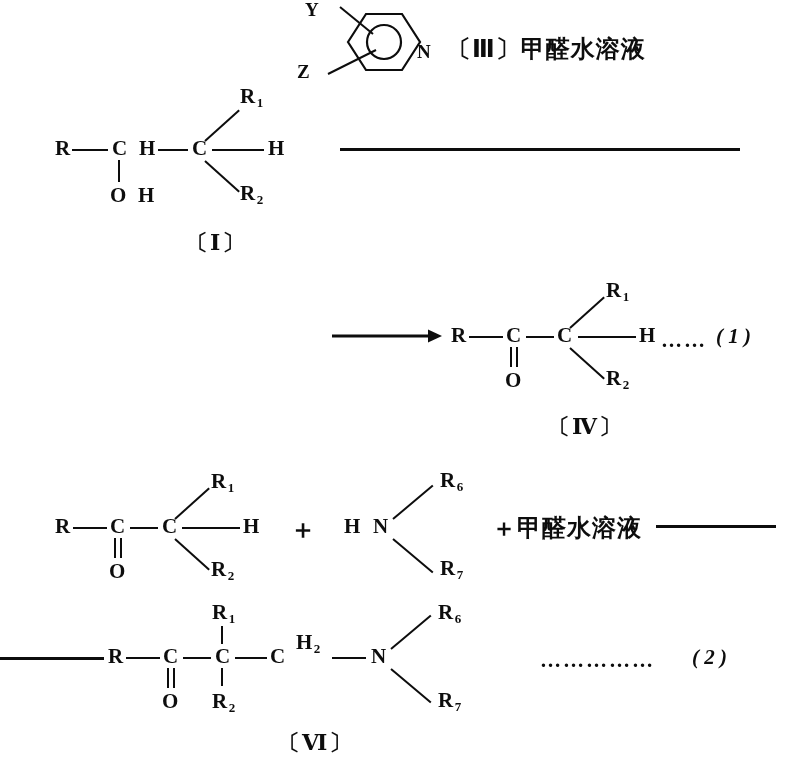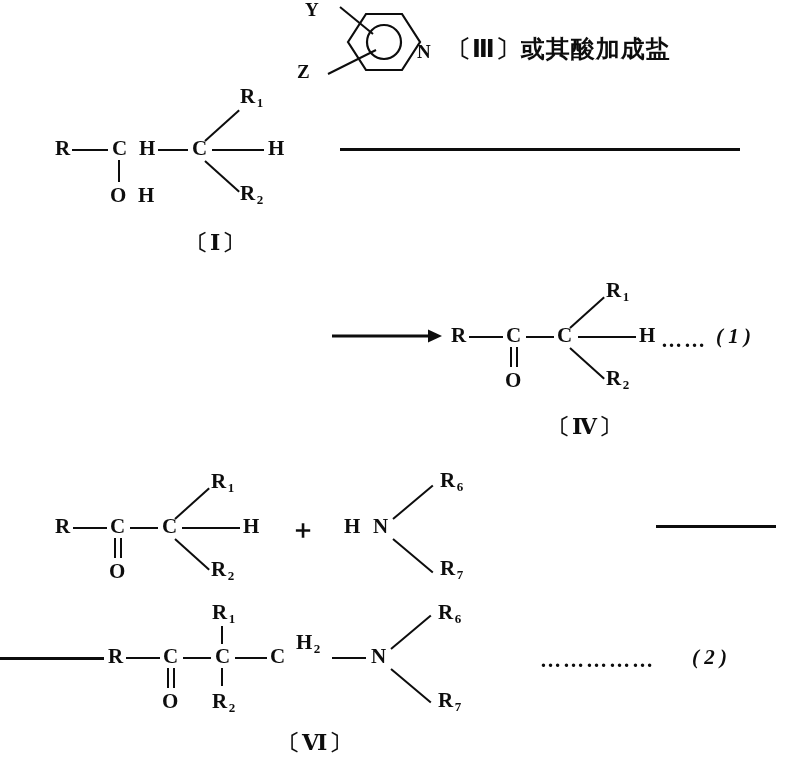--- a/index.html
+++ b/index.html
@@ -108,21 +108,21 @@
       <polygon points="30,40 48,12 84,12 102,40 84,68 48,68" fill="none" stroke="#0d0d0d" stroke-width="2.2"></polygon>
       <circle cx="66" cy="40" r="17" fill="none" stroke="#0d0d0d" stroke-width="2.2"></circle>
       <line x1="22" y1="5" x2="55" y2="32" stroke="#0d0d0d" stroke-width="2"></line>
       <line x1="10" y1="72" x2="58" y2="48" stroke="#0d0d0d" stroke-width="2"></line>
     </svg>
   </div>
   <div class="atom small" style="left:305px; top:0px;">Y</div>
   <div class="atom small" style="left:297px; top:62px;">Z</div>
   <div class="atom small" style="left:417px; top:42px;">N</div>
 
-  <div class="cjk" style="left:447px; top:33px;">〔Ⅲ〕或其酸加成盐</div>
+  <div class="cjk" style="left:447px; top:33px;">〔Ⅲ〕甲醛水溶液</div>
 
   <div class="atom" style="left:55px; top:138px;">R</div>
   <div class="atom" style="left:112px; top:138px;">C</div>
   <div class="atom" style="left:139px; top:138px;">H</div>
   <div class="atom" style="left:192px; top:138px;">C</div>
   <div class="atom" style="left:268px; top:138px;">H</div>
 
   <div class="bond" style="left:72px; top:149px; width:36px;"></div>
   <div class="bond" style="left:158px; top:149px; width:30px;"></div>
   <div class="bond" style="left:212px; top:149px; width:52px;"></div>
@@ -201,20 +201,21 @@
   <div class="atom" style="left:373px; top:516px;">N</div>
   <div class="diag" style="left:393px; top:518px; width:52px; transform:rotate(-40deg);"></div>
   <div class="atom" style="left:440px; top:470px;">
     <span>R</span><span class="sub">6</span>
   </div>
   <div class="diag" style="left:393px; top:538px; width:52px; transform:rotate(40deg);"></div>
   <div class="atom" style="left:440px; top:558px;">
     <span>R</span><span class="sub">7</span>
   </div>
 
+  <div class="cjk" style="left:492px; top:512px;">＋甲醛水溶液</div>
   <div class="bond thick" style="left:656px; top:525px; width:120px;"></div>
 
   <div class="bond thick" style="left:0px; top:657px; width:104px;"></div>
 
   <div class="atom" style="left:108px; top:646px;">R</div>
   <div class="atom" style="left:163px; top:646px;">C</div>
   <div class="atom" style="left:215px; top:646px;">C</div>
   <div class="atom" style="left:270px; top:646px;">C</div>
   <div class="atom" style="left:296px; top:632px;">
     <span>H</span><span class="sub">2</span>

